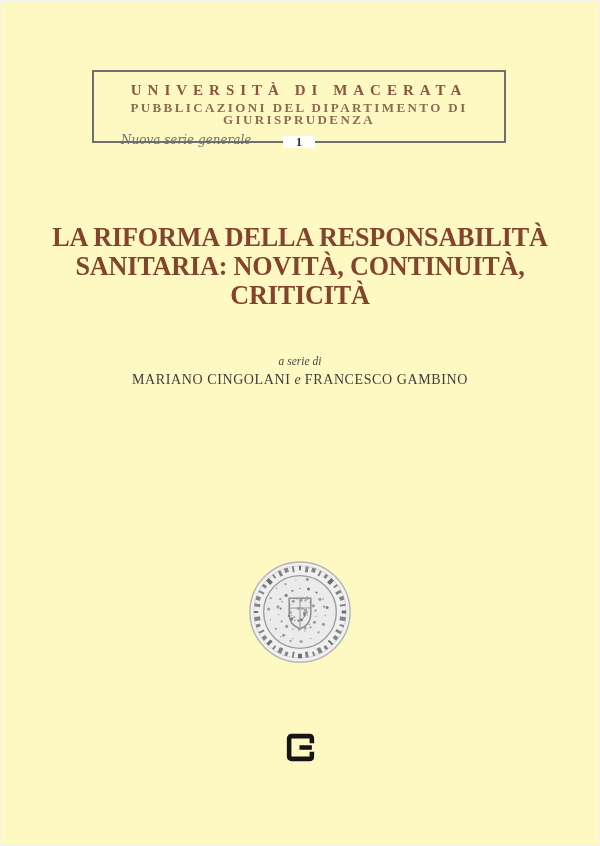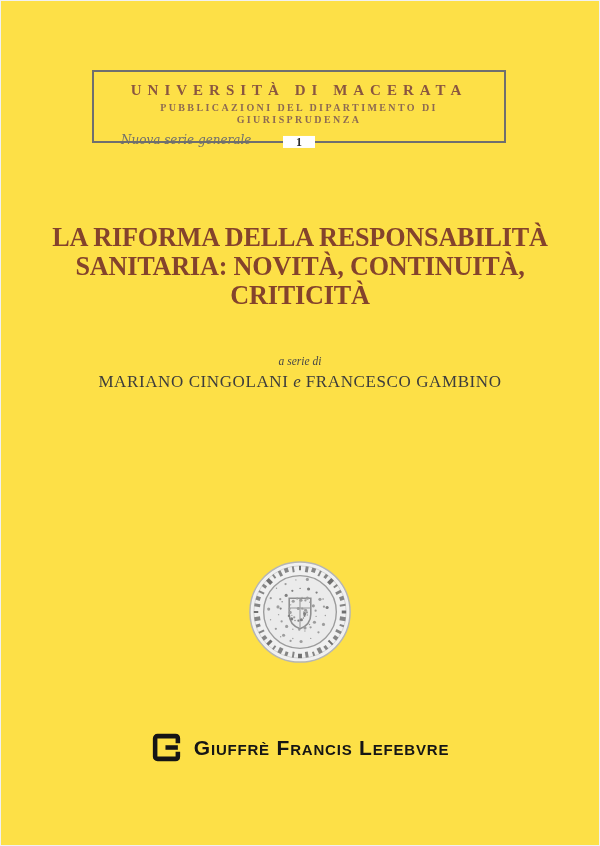--- a/index.html
+++ b/index.html
@@ -1,20 +1,20 @@
 <!DOCTYPE html>
 <html style="--title: #84432c; --university: #8a5640; --series: #8d6a52; --box-border: #6f6f6f; --publisher: #151515;"><head>
 <meta charset="utf-8">
 <style>
   * { margin:0; padding:0; box-sizing:border-box; }
   html,body { background:#fff; }
   .cover {
     position:relative;
     width:600px; height:846px;
-    background:#fde047;
+    background:#fef9c3;
     font-family:"Liberation Serif", serif;
     box-shadow: inset 0 0 0 1px #f1f1f1;
     overflow:hidden;
   }
 
   
   .series-box {
     position:absolute; left:92px; top:70px; width:414px;
     border:2px solid var(--box-border, #6f6f6f);
     text-align:center;
@@ -23,21 +23,21 @@
   .university-name {
     color:var(--university, #8a5640);
     font-weight:bold;
     font-size:15px;
     letter-spacing:6px;
     line-height:18px;
   }
   .series-title {
     margin-top:3px;
     color:var(--series, #8d6a52);
-    font-size:10px;
+    font-size:13px;
     font-weight:bold;
     letter-spacing:2.4px;
     line-height:12px;
   }
   .volume-number {
     position:absolute; left:50%; bottom:0;
     transform:translate(-50%, 58%);
     background:#fff;
     padding:0 13px;
     font-size:12px; font-weight:bold; color:#2e2e2e;
@@ -67,21 +67,21 @@
   
   .editors {
     position:absolute; top:355px; left:0; width:100%;
     text-align:center; color:#3c3c3c;
   }
   .editors .prefix {
     font-style:italic; font-size:11.5px; color:#474747;
   }
   .editors .names {
     margin-top:5px;
-    font-size:17px;
+    font-size:14px;
     letter-spacing:0.6px;
     color:#3c3c3c;
   }
   .editors .names .conj { font-style:italic; letter-spacing:0; }
 
   
   .seal-wrap {
     position:absolute; top:557px; left:50%;
     transform:translateX(-50%);
     width:110px; height:110px;
@@ -254,16 +254,15 @@
           <circle cx="36.3" cy="81.2" r="0.70" fill="#9d9d9d"></circle>
         </g>
     </svg>
   </div>
 
   <div class="publisher">
     <svg class="g-mark" viewBox="0 0 30 30">
       <path d="M 26,19 L 26,23.6 Q 26,26 23.6,26 L 6.4,26 Q 4,26 4,23.6 L 4,6.4 Q 4,4 6.4,4 L 23.6,4 Q 26,4 26,6.4 L 26,11" fill="none" stroke="#151515" stroke-width="4.4"></path>
       <path d="M 14,15 L 26,15" fill="none" stroke="#151515" stroke-width="4.4"></path>
     </svg>
-    <span class="pub-name">Giuffrè Francis Lefebvre</span>
   </div>
 
 </div>
 
 </body></html>

